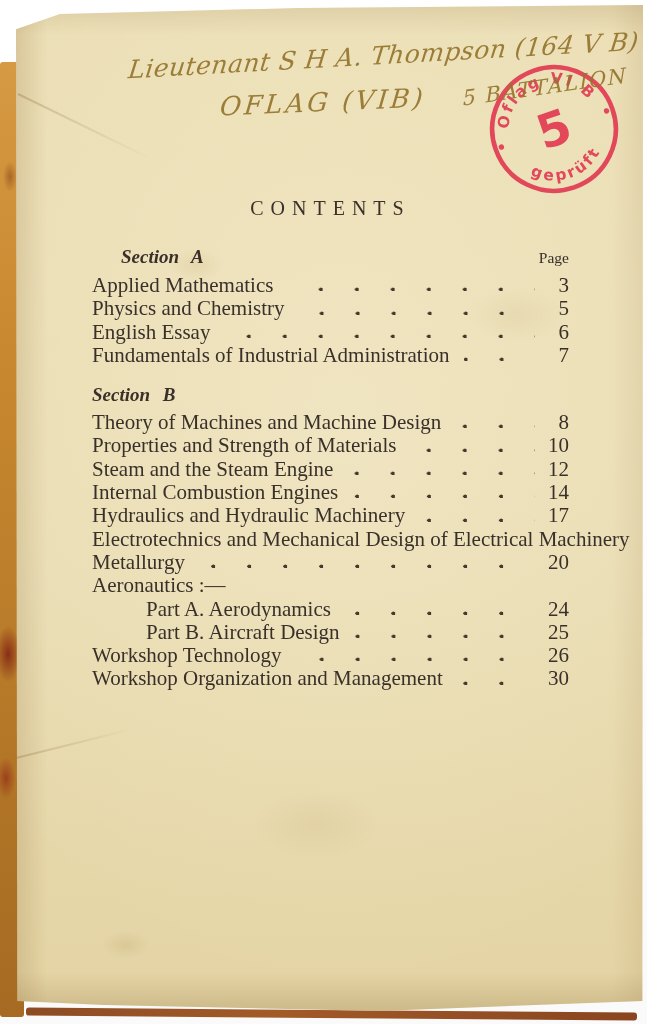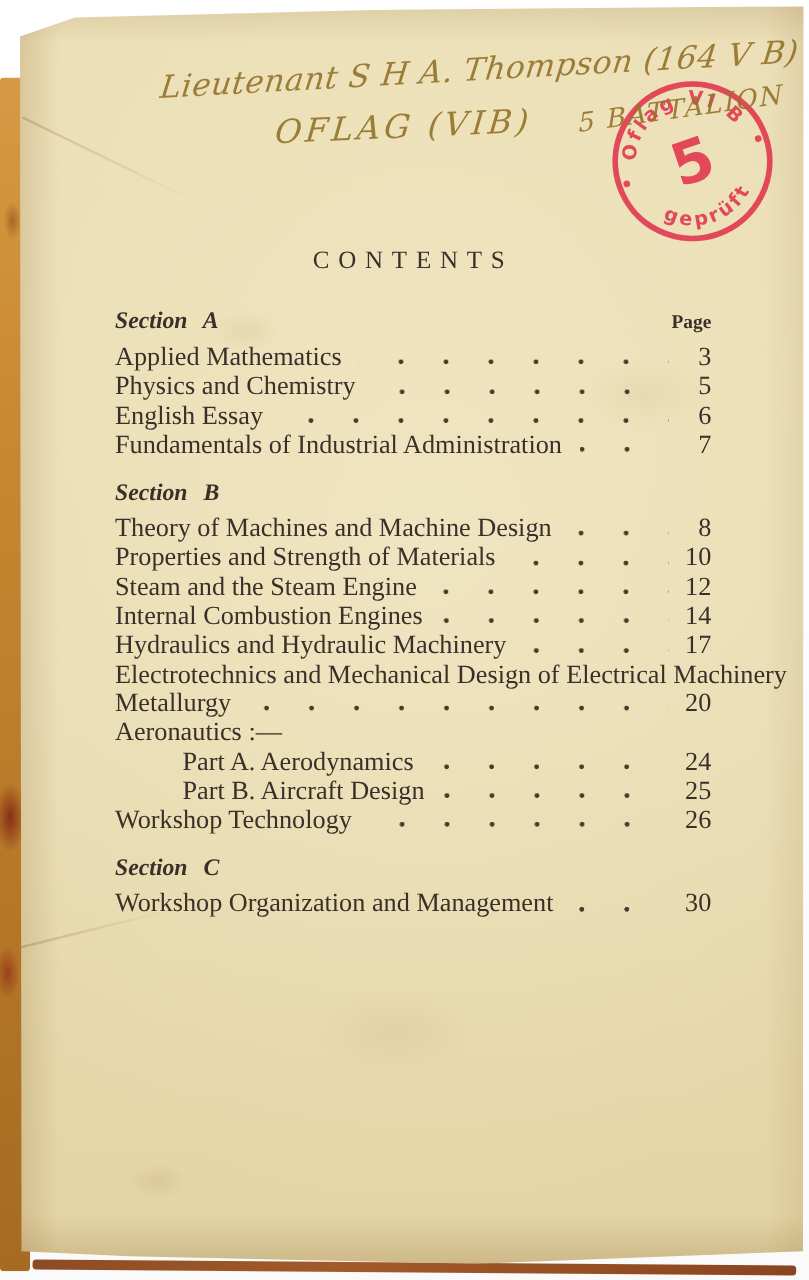--- a/index.html
+++ b/index.html
@@ -57,22 +57,22 @@
   .content{position:absolute;left:76px;right:74px;top:190px;color:#39302a;}
   .contents-title{
     margin:0 0 24px 0;text-align:center;font-weight:normal;font-size:20px;
     letter-spacing:7px;line-height:26px;font-family:"Liberation Serif",serif;
   }
   .sec-head{
     display:flex;justify-content:space-between;align-items:baseline;
     font-style:italic;font-weight:bold;font-size:19px;line-height:24px;
     word-spacing:8px;margin:16px 0 4px 0;
   }
-  .sec-head:first-of-type{margin-top:0;}
-  .page-label{font-style:normal;font-weight:bold;font-size:15.5px;word-spacing:normal;}
+  .sec-head:first-of-type{margin-top:0;margin-left:29px;}
+  .page-label{font-style:normal;font-weight:normal;font-size:15.5px;word-spacing:normal;}
   .toc-row{display:flex;align-items:baseline;font-size:21px;line-height:23.3px;}
   .entry-title{white-space:nowrap;flex:0 0 auto;}
   .toc-row.indent .entry-title{padding-left:54px;}
   .dots{
     flex:1 1 0;min-width:0;height:5px;align-self:flex-end;margin:0 4px 5px 14px;
     background-image:radial-gradient(circle at 2.2px 2.4px, rgba(50,40,28,.9) 1.7px, transparent 2.1px);
     background-size:36px 5px;background-repeat:repeat-x;background-position:right center;
   }
   .pg{flex:0 0 30px;width:30px;text-align:right;}
 </style>
@@ -187,23 +187,20 @@
           <div class="toc-row indent">
             <span class="entry-title">Part B.  Aircraft Design</span>
             <span class="dots"></span>
             <span class="pg">25</span>
           </div>
           <div class="toc-row">
             <span class="entry-title">Workshop Technology</span>
             <span class="dots"></span>
             <span class="pg">26</span>
           </div>
-          <div class="sec-head">
-            <span class="sec-title">Section C</span>
-          </div>
           <div class="toc-row">
             <span class="entry-title">Workshop Organization and Management</span>
             <span class="dots"></span>
             <span class="pg">30</span>
           </div>
         </div>
     </div>
   </div>
 </div>
 

